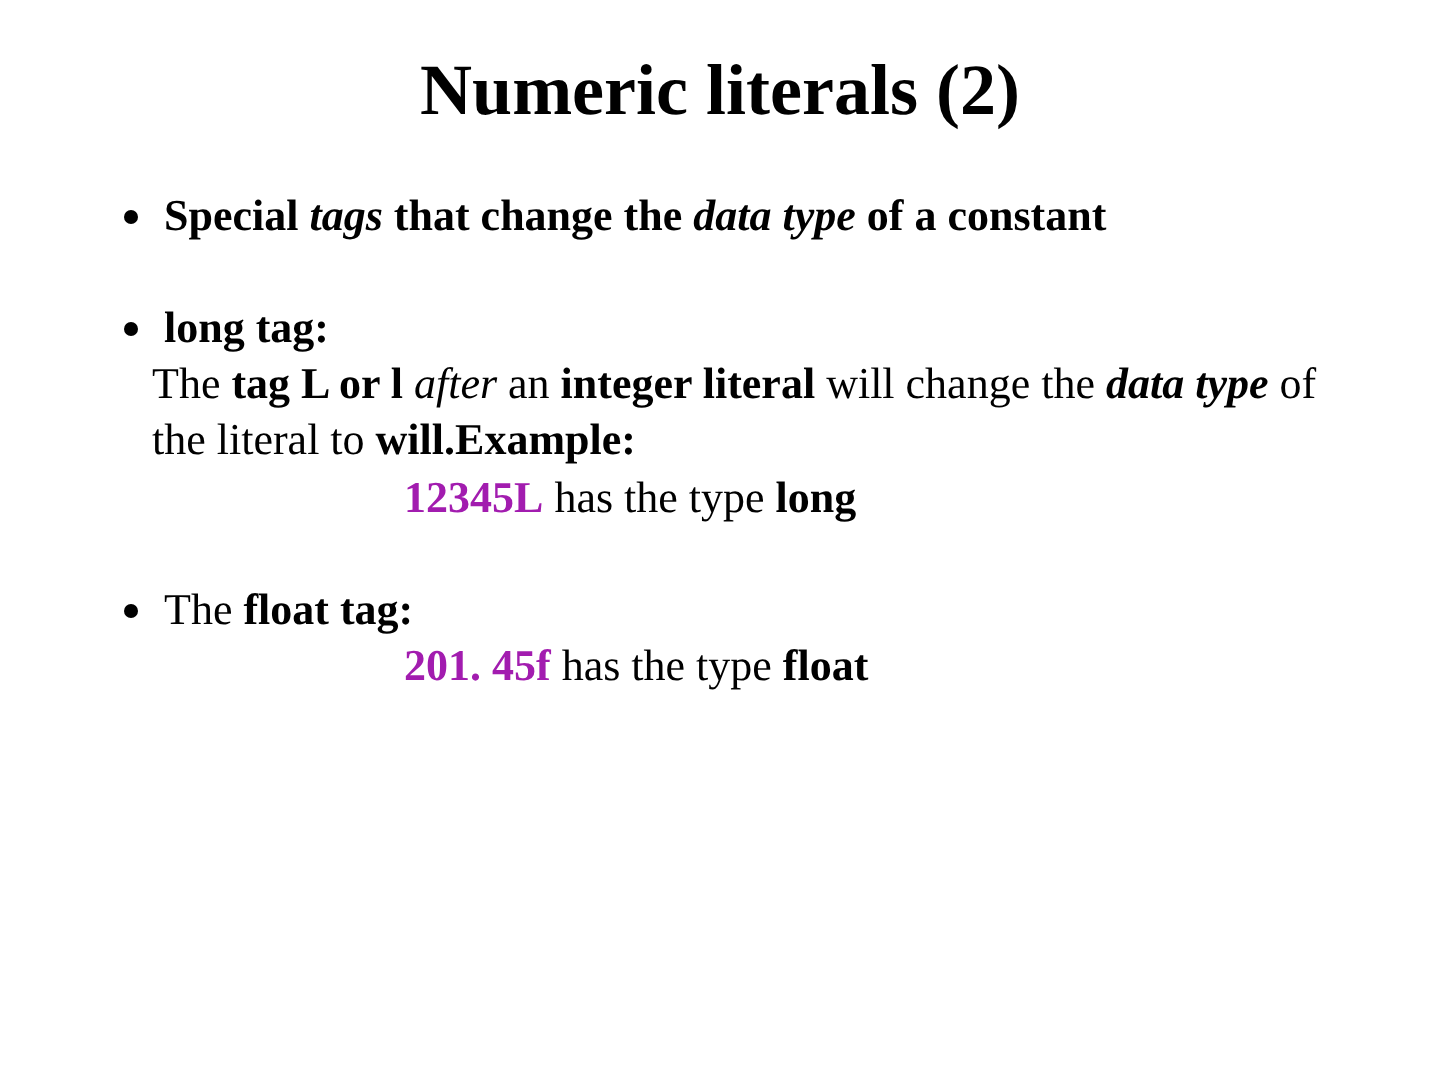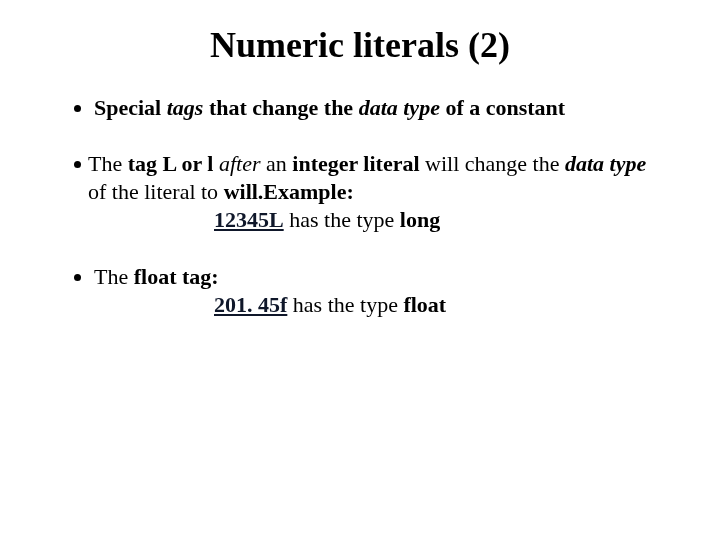--- a/index.html
+++ b/index.html
@@ -18,55 +18,56 @@
     padding: 18px 50px 7px 50px;
   }
   .title {
     text-align: center;
     font-size: 36px;
     font-weight: bold;
     margin: 6px 0 28px 0;
   }
   ul.top {
     list-style: disc;
-    margin: 16px;
+    margin: 4px;
     padding-left: 28px;
   }
   ul.top > li {
     font-size: 22px;
     line-height: 1.28;
     margin-bottom: 28px;
   }
   .body {
     display: block;
     margin-left: -6px;
   }
   .example {
     display: block;
     margin-left: 120px;
   }
   .b { font-weight: bold; }
   .i { font-style: italic; }
   .bi { font-weight: bold; font-style: italic; }
-  .code { color: #0f172a; font-weight: bold; text-decoration: underline; }
+  .code { color: #a21caf; font-weight: bold; }
 </style>
 </head>
 <body>
 
 <div class="slide">
 
   <div class="title">Numeric literals (2)</div>
 
   <ul class="top">
 
     <li>
       <span class="b">Special </span><span class="bi">tags</span><span class="b"> that change the </span><span class="bi">data type</span><span class="b"> of a constant</span>
     </li>
 
     <li>
+      <span class="b">long tag:</span>
       <span class="body">
         <span>The </span><span class="b">tag L or l </span><span class="i">after</span><span> an </span><span class="b">integer literal</span><span> will change the </span><span class="bi">data type</span><span> of the literal to </span><span class="b">will.</span><span class="b">Example:</span>
       </span>
       <span class="example">
         <span class="code">12345L</span><span> has the type </span><span class="b">long</span>
       </span>
     </li>
 
     <li>
       <span>The </span><span class="b">float tag:</span>

